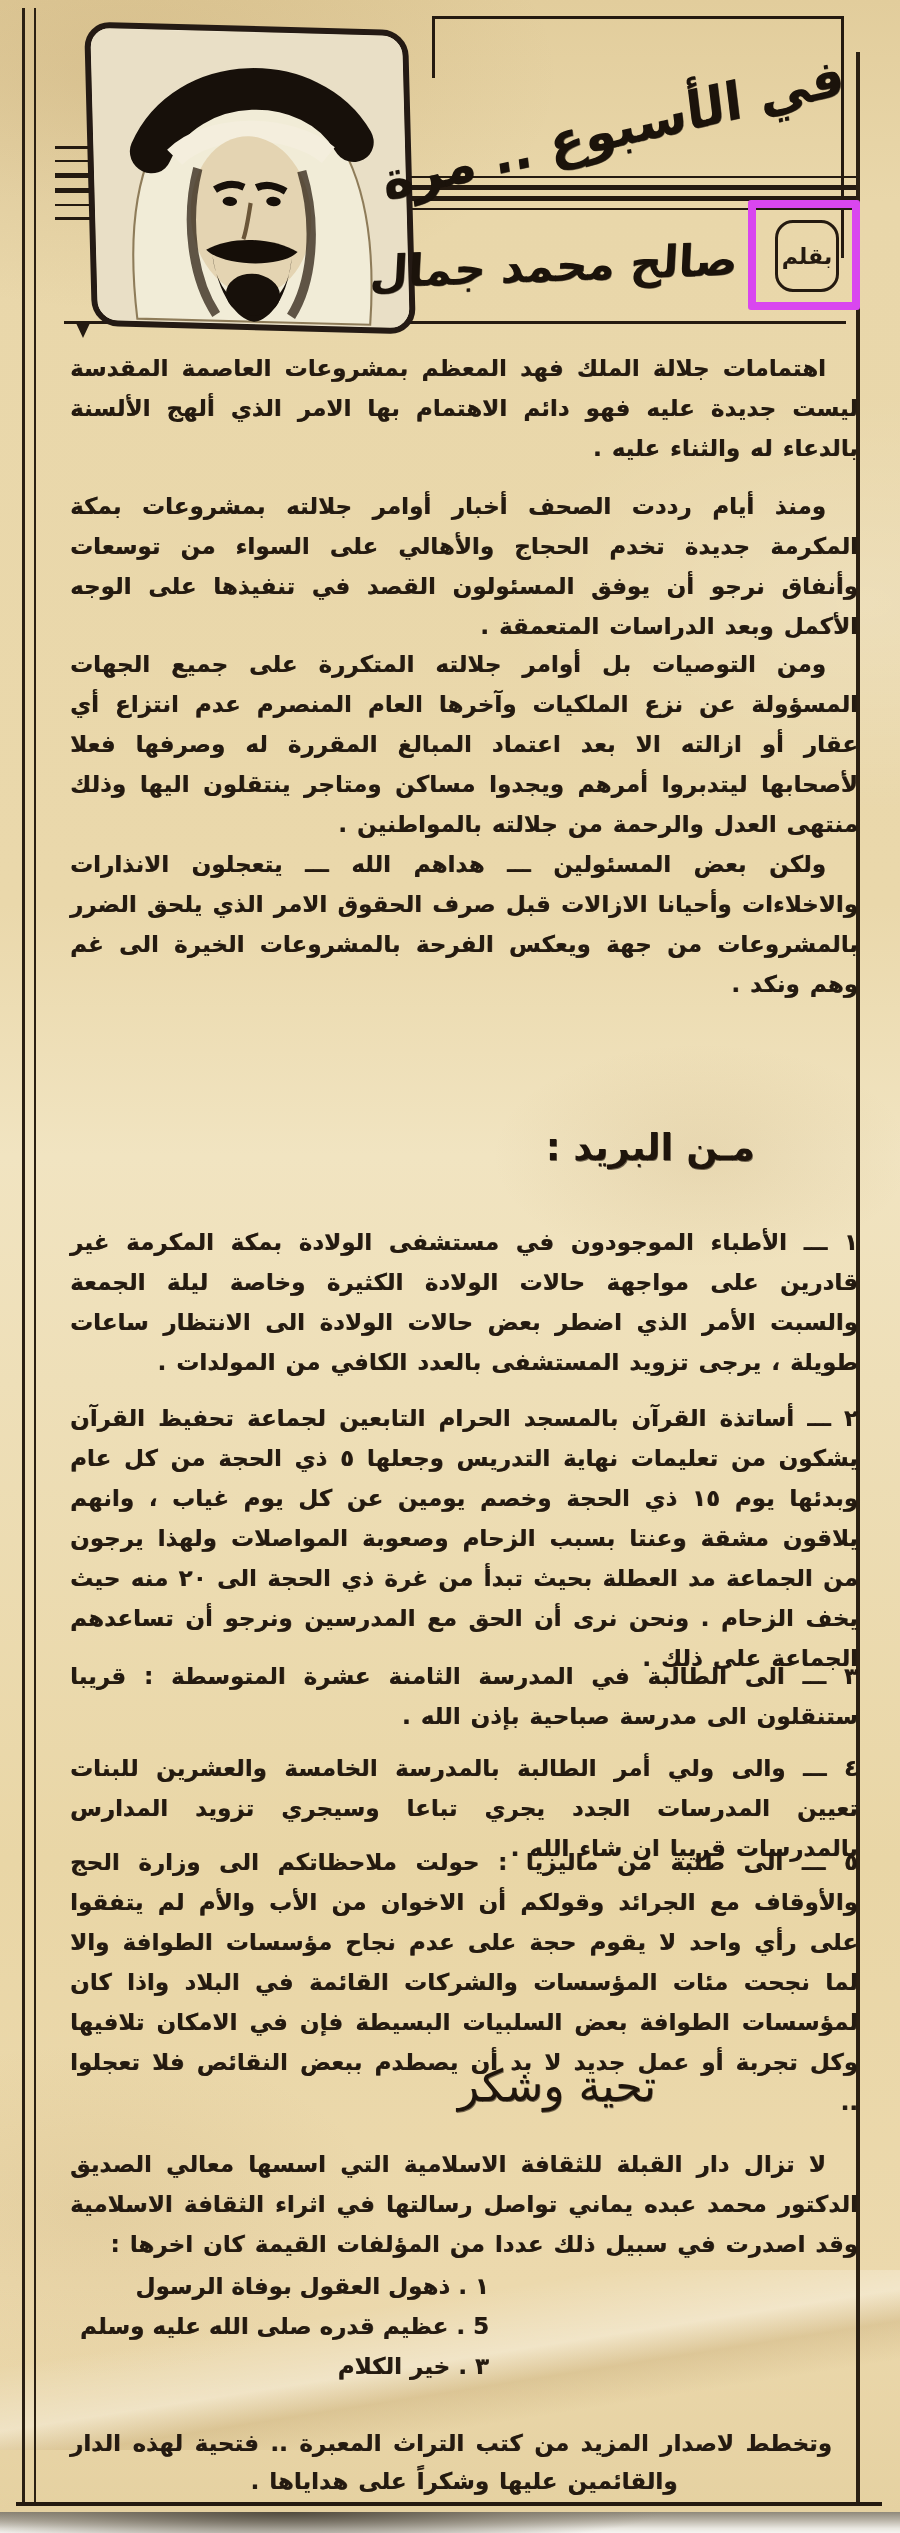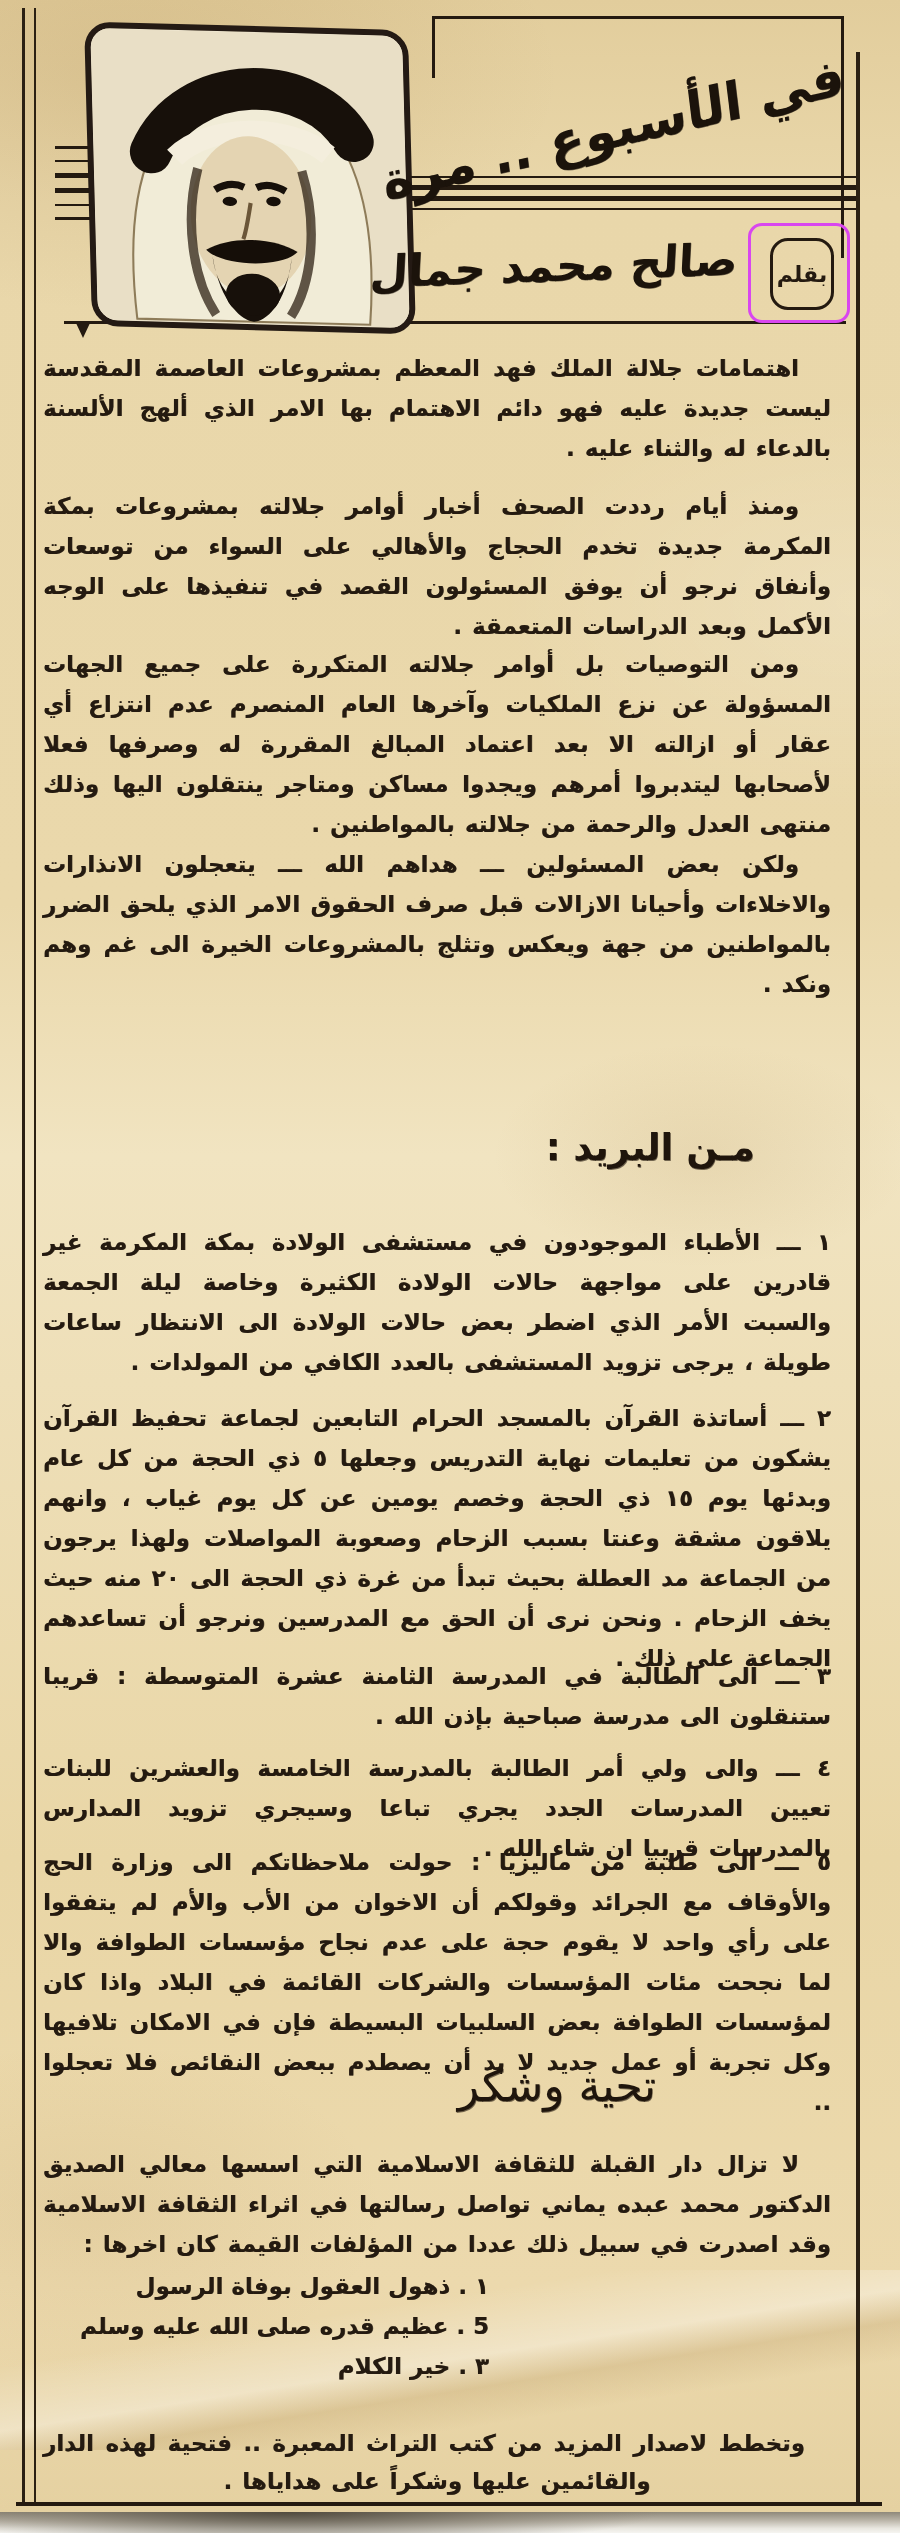--- a/index.html
+++ b/index.html
@@ -38,26 +38,26 @@
   .photo{position:absolute;left:88px;top:26px;width:312px;height:292px;z-index:2;
      transform:rotate(1.5deg) skewX(3deg);border:6px solid #241a14;border-radius:26px;
      background:#eadfc2;overflow:hidden;box-shadow:inset 0 0 0 3px rgba(245,238,220,.9), inset 0 0 24px rgba(90,70,40,.35);}
   .title{position:absolute;right:60px;top:46px;z-index:2;color:#1b130b;
      font-size:52px;font-weight:bold;white-space:nowrap;letter-spacing:-2px;
      transform:rotate(-13deg) skewX(-6deg);transform-origin:right top;
      text-shadow:.5px .5px 0 rgba(27,19,11,.6);}
   .author{position:absolute;right:162px;top:240px;z-index:2;color:#1b130b;
      font-size:44px;font-weight:bold;white-space:nowrap;
      transform:rotate(-2deg) skewX(-5deg);text-shadow:.5px .5px 0 rgba(27,19,11,.6);}
-  .stamp{position:absolute;left:748px;top:223px;width:96px;height:94px;z-index:2;
-     border:3px solid #d946ef;border-radius:14px;}
+  .stamp{position:absolute;left:748px;top:200px;width:96px;height:94px;z-index:2;
+     border:8px solid #d946ef;border-radius:3px;}
   .stamp-inner{position:absolute;right:13px;top:12px;width:58px;height:66px;
      border:3px solid #241a10;border-radius:18px;display:flex;align-items:center;justify-content:center;
      font-size:22px;font-weight:bold;color:#241a10;}
-  .txt{position:absolute;left:43px;width:788px;direction:rtl;text-align:justify;
+  .txt{position:absolute;left:70px;width:788px;direction:rtl;text-align:justify;
      font-size:23px;line-height:40px;font-weight:bold;color:#241a10;word-spacing:2px;
      text-shadow:.4px .4px .3px rgba(36,26,16,.65);}
   .indent{text-indent:32px;}
   .h-mail{position:absolute;right:145px;top:1126px;font-size:37px;font-weight:bold;color:#1f150c;
      text-shadow:.6px .6px 0 rgba(31,21,12,.6);}
   .h-thanks{position:absolute;right:244px;top:2060px;font-size:44px;font-weight:normal;color:#1f150c;
      text-shadow:.6px .6px 0 rgba(31,21,12,.6);}
   .books{position:absolute;left:57px;top:2266px;width:432px;direction:rtl;
      font-size:23px;line-height:40px;font-weight:bold;color:#241a10;
      text-shadow:.4px .4px .3px rgba(36,26,16,.65);}
@@ -120,21 +120,21 @@
     <div class="stamp-inner">بقلم</div>
   </div>
   <div class="author">صالح محمد جمال</div>
 
   <div class="hline ink header-rule"></div>
   <div class="header-arrow"></div>
 
   <div class="txt indent" style="top:348px">اهتمامات جلالة الملك فهد المعظم بمشروعات العاصمة المقدسة ليست جديدة عليه فهو دائم الاهتمام بها الامر الذي ألهج الألسنة بالدعاء له والثناء عليه .</div>
   <div class="txt indent" style="top:486px">ومنذ أيام رددت الصحف أخبار أوامر جلالته بمشروعات بمكة المكرمة جديدة تخدم الحجاج والأهالي على السواء من توسعات وأنفاق نرجو أن يوفق المسئولون القصد في تنفيذها على الوجه الأكمل وبعد الدراسات المتعمقة .</div>
   <div class="txt indent" style="top:644px">ومن التوصيات بل أوامر جلالته المتكررة على جميع الجهات المسؤولة عن نزع الملكيات وآخرها العام المنصرم عدم انتزاع أي عقار أو ازالته الا بعد اعتماد المبالغ المقررة له وصرفها فعلا لأصحابها ليتدبروا أمرهم ويجدوا مساكن ومتاجر ينتقلون اليها وذلك منتهى العدل والرحمة من جلالته بالمواطنين .</div>
-  <div class="txt indent" style="top:844px">ولكن بعض المسئولين ـــ هداهم الله ـــ يتعجلون الانذارات والاخلاءات وأحيانا الازالات قبل صرف الحقوق الامر الذي يلحق الضرر بالمواطنين من جهة ويعكس وتثلج بالمشروعات الخيرة الى غم وهم ونكد .</div>
+  <div class="txt indent" style="top:844px">ولكن بعض المسئولين ـــ هداهم الله ـــ يتعجلون الانذارات والاخلاءات وأحيانا الازالات قبل صرف الحقوق الامر الذي يلحق الضرر بالمشروعات من جهة ويعكس الفرحة بالمشروعات الخيرة الى غم وهم ونكد .</div>
 
   <div class="h-mail">مـن البريد :</div>
   <div class="txt" style="top:1222px">١ ـــ الأطباء الموجودون في مستشفى الولادة بمكة المكرمة غير قادرين على مواجهة حالات الولادة الكثيرة وخاصة ليلة الجمعة والسبت الأمر الذي اضطر بعض حالات الولادة الى الانتظار ساعات طويلة ، يرجى تزويد المستشفى بالعدد الكافي من المولدات .</div>
   <div class="txt" style="top:1398px">٢ ـــ أساتذة القرآن بالمسجد الحرام التابعين لجماعة تحفيظ القرآن يشكون من تعليمات نهاية التدريس وجعلها ٥ ذي الحجة من كل عام وبدئها يوم ١٥ ذي الحجة وخصم يومين عن كل يوم غياب ، وانهم يلاقون مشقة وعنتا بسبب الزحام وصعوبة المواصلات ولهذا يرجون من الجماعة مد العطلة بحيث تبدأ من غرة ذي الحجة الى ٢٠ منه حيث يخف الزحام . ونحن نرى أن الحق مع المدرسين ونرجو أن تساعدهم الجماعة على ذلك .</div>
   <div class="txt" style="top:1656px">٣ ـــ الى الطالبة في المدرسة الثامنة عشرة المتوسطة : قريبا ستنقلون الى مدرسة صباحية بإذن الله .</div>
   <div class="txt" style="top:1748px">٤ ـــ والى ولي أمر الطالبة بالمدرسة الخامسة والعشرين للبنات تعيين المدرسات الجدد يجري تباعا وسيجري تزويد المدارس بالمدرسات قريبا ان شاء الله .</div>
   <div class="txt" style="top:1842px">٥ ـــ الى طلبة من ماليزيا : حولت ملاحظاتكم الى وزارة الحج والأوقاف مع الجرائد وقولكم أن الاخوان من الأب والأم لم يتفقوا على رأي واحد لا يقوم حجة على عدم نجاح مؤسسات الطوافة والا لما نجحت مئات المؤسسات والشركات القائمة في البلاد واذا كان لمؤسسات الطوافة بعض السلبيات البسيطة فإن في الامكان تلافيها وكل تجربة أو عمل جديد لا بد أن يصطدم ببعض النقائص فلا تعجلوا ..</div>
 
   <div class="h-thanks">تحية وشكر</div>
   <div class="txt indent" style="top:2144px">لا تزال دار القبلة للثقافة الاسلامية التي اسسها معالي الصديق الدكتور محمد عبده يماني تواصل رسالتها في اثراء الثقافة الاسلامية وقد اصدرت في سبيل ذلك عددا من المؤلفات القيمة كان اخرها :</div>

